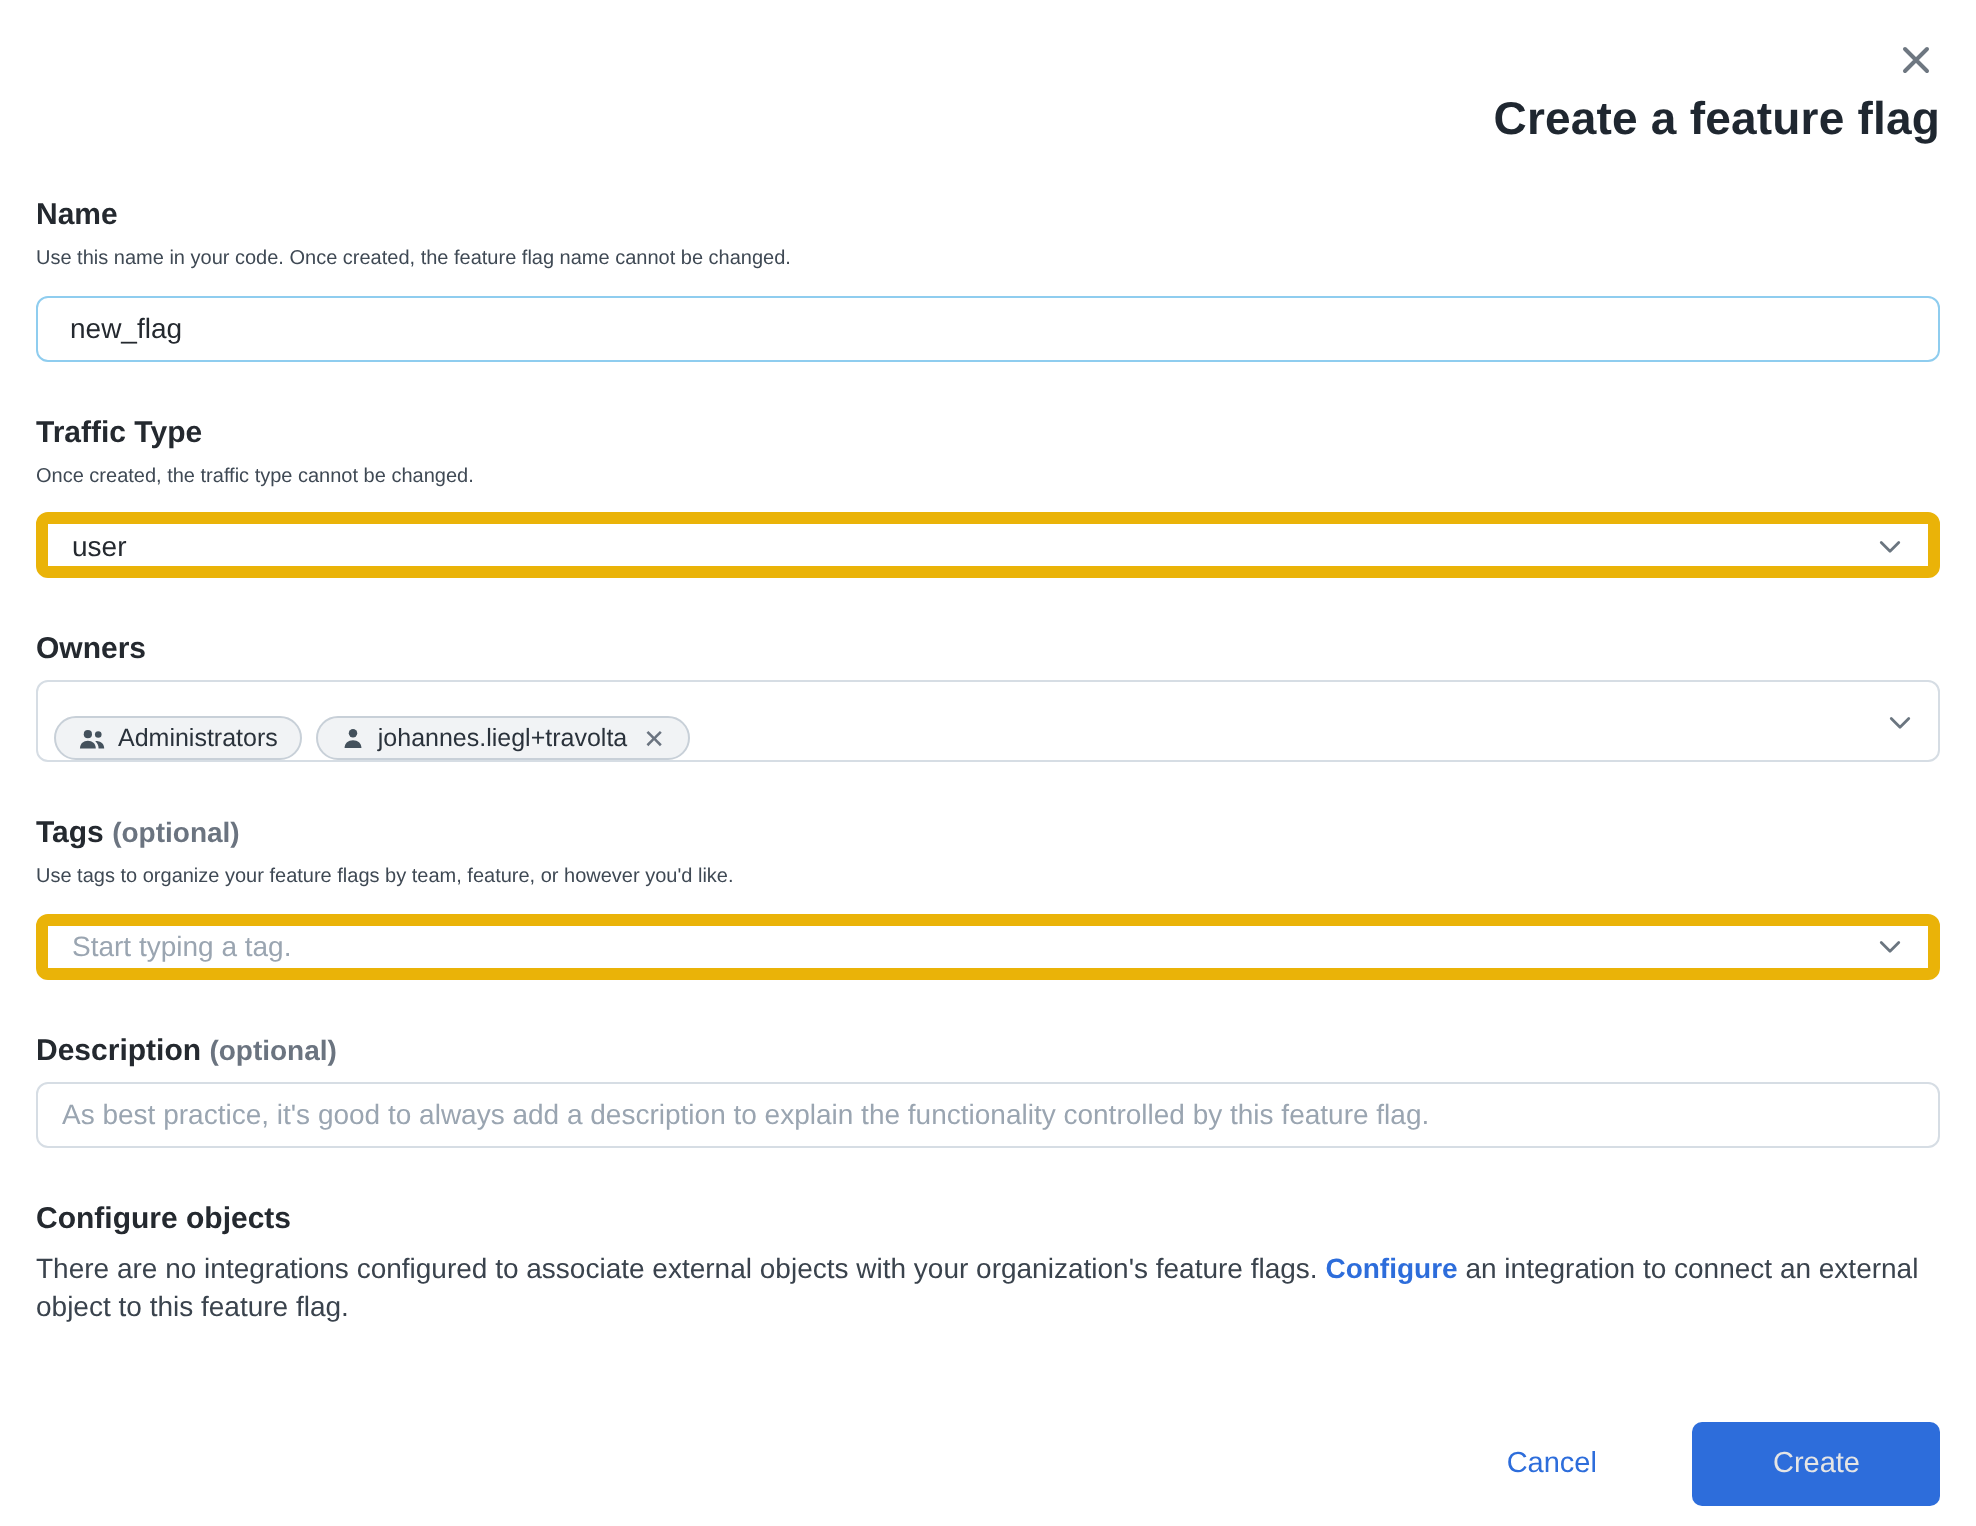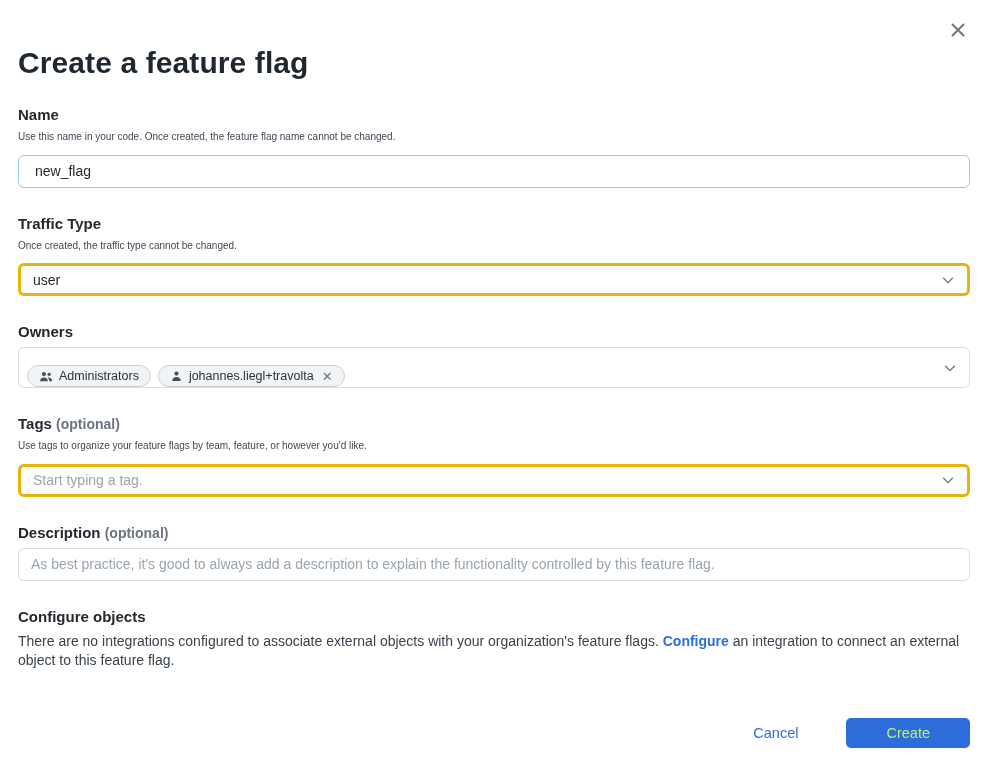--- a/index.html
+++ b/index.html
@@ -24,25 +24,26 @@
     display: flex;
     align-items: center;
     justify-content: center;
     cursor: pointer;
     background: none;
     border: none;
     padding: 0;
   }
 
   h1.title {
-    font-size: 30px;
+    font-size: 23px;
     font-weight: 700;
     color: #1f2730;
     margin: 28px 0 26px 0;
     letter-spacing: 0.1px;
+    text-align: right;
   }
 
   .field-group { margin-bottom: 27px; }
 
   .field-label {
     font-size: 15px;
     font-weight: 700;
     color: #24292f;
     margin: 0 0 7px 0;
   }
@@ -69,21 +70,21 @@
     color: #24292f;
     outline: none;
     background: #fff;
   }
   .text-input::placeholder { color: #9aa5b1; }
   .text-input.focused { border-color: #8fcdef; padding-left: 16px; }
 
   .select-box {
     width: 100%;
     height: 33px;
-    border: 3px solid #eab308;
+    border: 6px solid #eab308;
     border-radius: 6px;
     padding: 0 12px;
     display: flex;
     align-items: center;
     background: #fff;
     cursor: pointer;
   }
   .select-value { font-size: 14px; color: #24292f; }
   .select-placeholder { font-size: 14px; color: #9aa5b1; }
   .chevron { margin-left: auto; display: flex; align-items: center; }
@@ -148,25 +149,25 @@
     color: #2d6ddb;
     font-size: 14.5px;
     font-family: "Liberation Sans", sans-serif;
     cursor: pointer;
     padding: 6px 2px;
   }
   .create-btn {
     background: #2d6ddb;
     border: none;
     border-radius: 5px;
-    color: #bef264;
+    color: #e5e5e5;
     font-size: 14.5px;
     font-family: "Liberation Sans", sans-serif;
     cursor: pointer;
-    padding: 9px 40px;
+    padding: 21px 40px;
     height: 30px;
     display: flex;
     align-items: center;
   }
 </style>
 </head>
 <body>
 
 <div class="modal">
 

